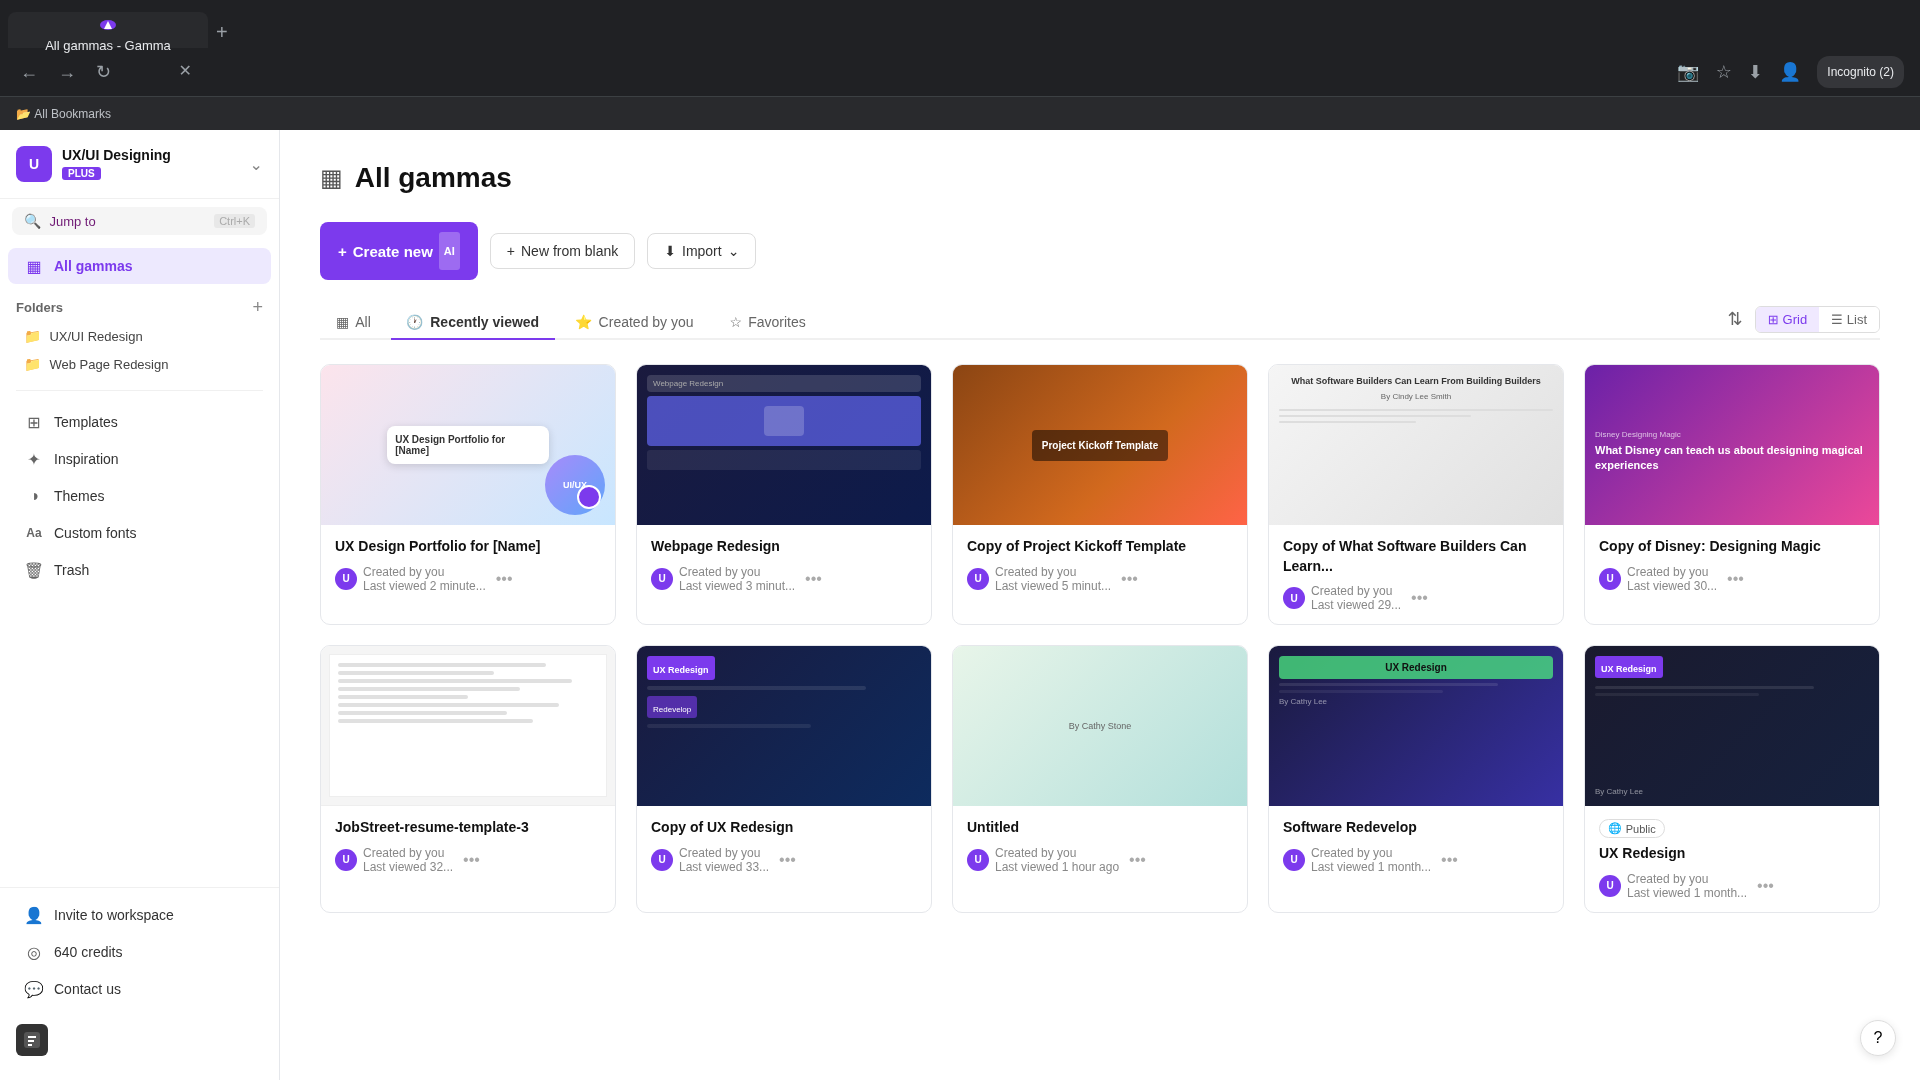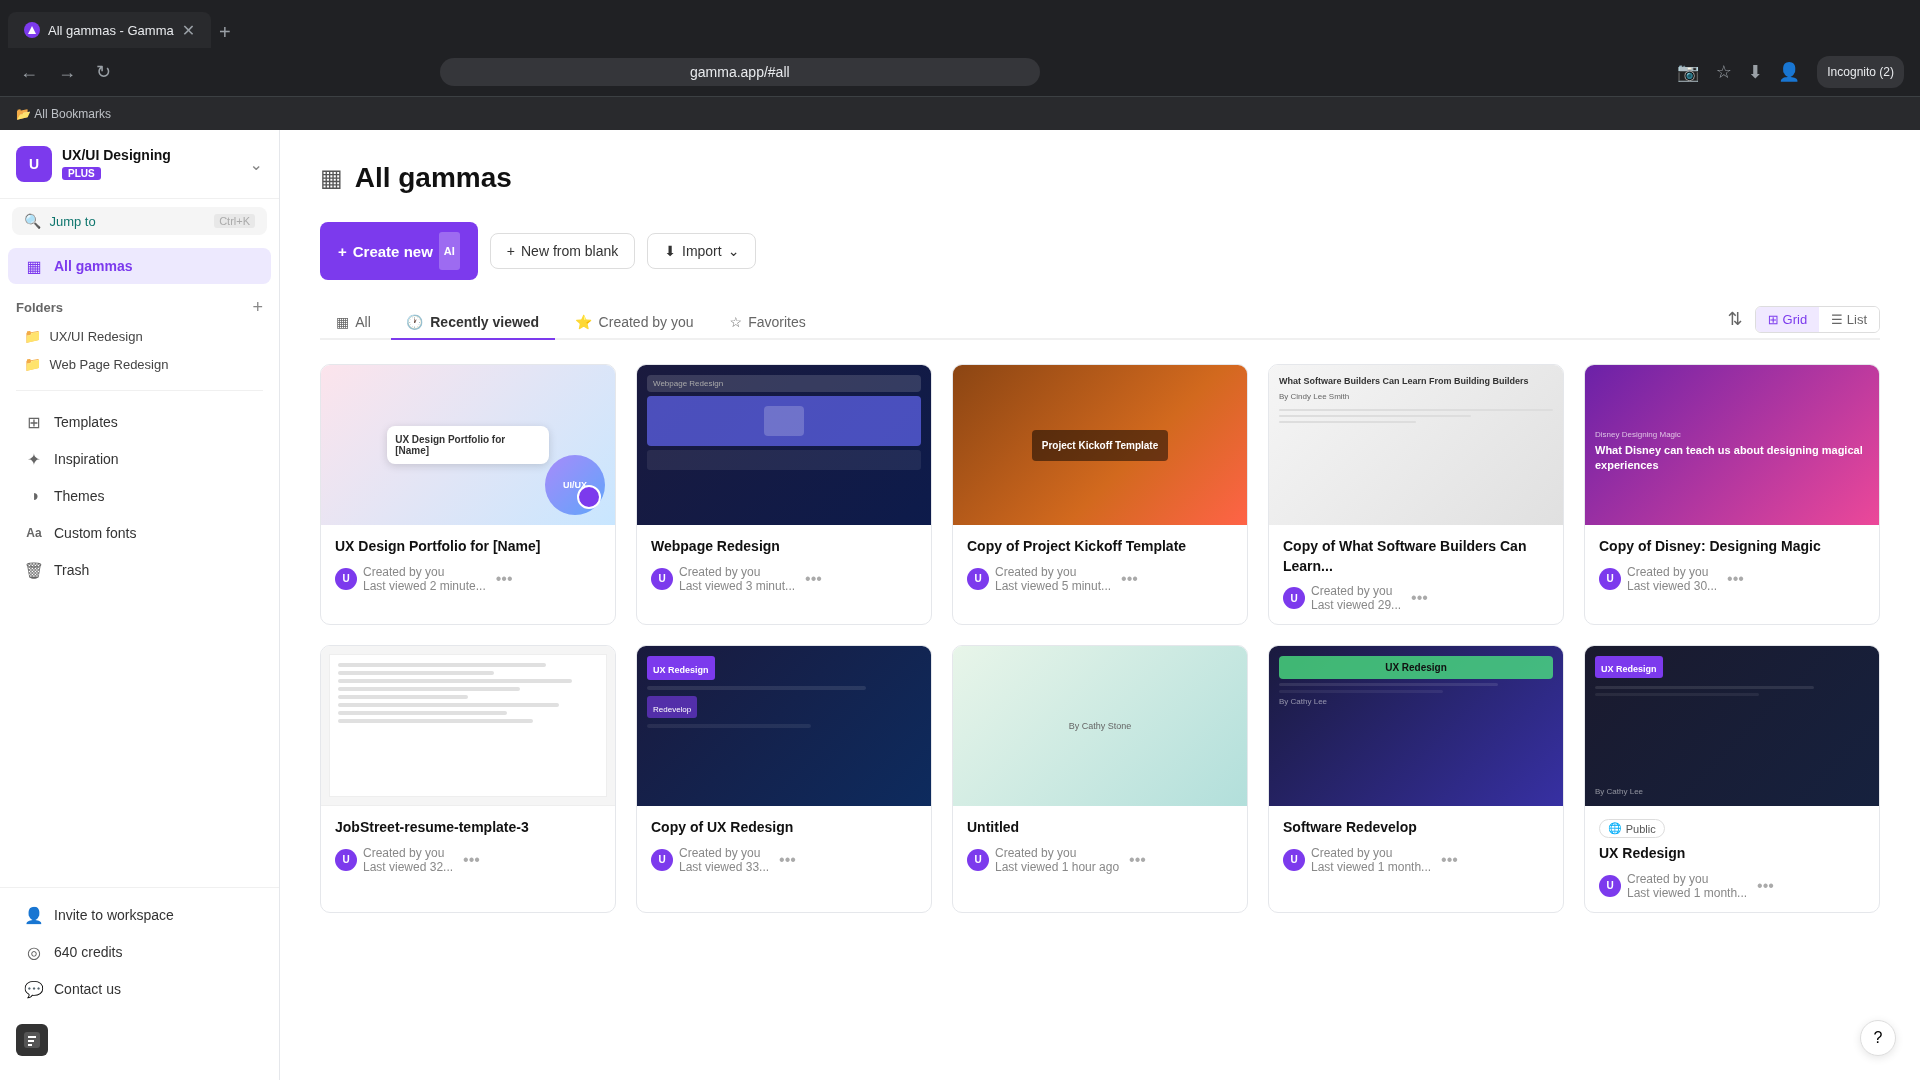--- a/index.html
+++ b/index.html
@@ -1,21 +1,21 @@
 <!DOCTYPE html>
 <html><head>
   <meta charset="utf-8">
   <style>
     * { box-sizing: border-box; margin: 0; padding: 0; }
     body { font-family: -apple-system, BlinkMacSystemFont, 'Segoe UI', sans-serif; background: #f5f5f5; display: flex; flex-direction: column; height: 1080px; width: 1920px; overflow: hidden; }
 
     
     .browser-chrome { background: #202124; height: 130px; flex-shrink: 0; }
     .tab-bar { display: flex; align-items: flex-end; padding: 8px 0 0 8px; height: 48px; }
-    .tab { background: #35363a; border-radius: 8px 8px 0 0; padding: 8px 16px; display: flex; align-items: center; gap: 8px; min-width: 200px; height: 36px; }
+    .tab { background: #35363a; border-radius: 8px 8px 0 0; padding: 8px 16px; display: flex; align-items: center; gap: 8px; min-width: 200px; height: 36px; flex-direction: column; }
     .tab.active { background: #292a2d; }
     .tab-favicon { width: 16px; height: 16px; background: #7c3aed; border-radius: 50%; display: flex; align-items: center; justify-content: center; }
     .tab-title { color: #e8eaed; font-size: 13px; }
     .tab-close { color: #9aa0a6; font-size: 16px; cursor: pointer; margin-left: auto; }
     .tab-new { background: none; border: none; color: #9aa0a6; font-size: 20px; cursor: pointer; padding: 4px 8px; }
     .address-bar { display: flex; align-items: center; padding: 8px 16px; gap: 12px; height: 48px; }
     .nav-btn { color: #9aa0a6; font-size: 18px; cursor: pointer; background: none; border: none; padding: 4px; }
     .address-input { flex: 1; background: #35363a; border-radius: 20px; padding: 6px 16px; color: #e8eaed; font-size: 14px; border: none; max-width: 600px; margin: 0 auto; text-align: center; }
     .browser-actions { display: flex; align-items: center; gap: 16px; margin-left: auto; }
     .browser-action-icon { color: #9aa0a6; font-size: 18px; cursor: pointer; }
@@ -30,21 +30,21 @@
     .workspace-header { padding: 16px; display: flex; align-items: center; gap: 10px; border-bottom: 1px solid #f0f0f0; }
     .workspace-avatar { width: 36px; height: 36px; background: #7c3aed; border-radius: 8px; display: flex; align-items: center; justify-content: center; color: white; font-weight: 700; font-size: 14px; flex-shrink: 0; }
     .workspace-info { flex: 1; }
     .workspace-name { font-size: 14px; font-weight: 600; color: #111; }
     .workspace-badge { background: #7c3aed; color: white; font-size: 10px; padding: 1px 6px; border-radius: 3px; font-weight: 600; }
     .workspace-chevron { color: #888; cursor: pointer; }
 
     .search-bar { padding: 8px 12px; }
     .search-input-wrap { background: #f5f5f5; border-radius: 8px; padding: 6px 12px; display: flex; align-items: center; gap: 8px; }
     .search-icon { color: #888; font-size: 14px; }
-    .search-placeholder { color: #0f766e; font-size: 13px; flex: 1; }
+    .search-placeholder { color: #701a75; font-size: 13px; flex: 1; }
     .search-shortcut { color: #aaa; font-size: 11px; background: #e8e8e8; padding: 1px 5px; border-radius: 3px; }
 
     .sidebar-nav { padding: 4px 0; }
     .sidebar-item { display: flex; align-items: center; gap: 10px; padding: 8px 16px; cursor: pointer; border-radius: 8px; margin: 1px 8px; }
     .sidebar-item.active { background: #ede9fe; }
     .sidebar-item-icon { width: 20px; height: 20px; display: flex; align-items: center; justify-content: center; color: #666; font-size: 16px; flex-shrink: 0; }
     .sidebar-item.active .sidebar-item-icon { color: #7c3aed; }
     .sidebar-item-label { font-size: 14px; color: #333; }
     .sidebar-item.active .sidebar-item-label { color: #7c3aed; font-weight: 600; }
 
@@ -124,21 +124,20 @@
       </div>
       <span class="tab-title">All gammas - Gamma</span>
       <span class="tab-close">✕</span>
     </div>
     <button class="tab-new">+</button>
   </div>
   <div class="address-bar">
     <button class="nav-btn">←</button>
     <button class="nav-btn">→</button>
     <button class="nav-btn">↻</button>
-    <input class="address-input" type="text" value="gamma.app/#all" style="">
     <div class="browser-actions">
       <span class="browser-action-icon">📷</span>
       <span class="browser-action-icon">☆</span>
       <span class="browser-action-icon">⬇</span>
       <span class="browser-action-icon">👤</span>
       <span class="incognito-badge">Incognito (2)</span>
     </div>
   </div>
   <div class="bookmarks-bar">
     <span>📂</span>&nbsp;
@@ -359,21 +358,21 @@
               <div class="card-meta-text">Last viewed 5 minut...</div>
             </div>
             <button class="card-more-btn">•••</button>
           </div>
         </div>
       </div>
 
       <div class="card">
         <div class="card-thumbnail thumb-4">
           <div class="thumb-inner">
-            <div style="padding:10px;width:100%;height:100%;">
+            <div style="padding:10px;width:100%;height:100%;text-align:center;">
               <div style="font-size:9px;font-weight:700;color:#333;line-height:1.4;">What Software Builders Can Learn From Building Builders</div>
               <div style="font-size:8px;color:#666;margin-top:4px;">By Cindy Lee Smith</div>
               <div style="margin-top:8px;height:2px;background:#ddd;border-radius:1px;"></div>
               <div style="margin-top:4px;height:2px;background:#ddd;border-radius:1px;width:70%;"></div>
               <div style="margin-top:4px;height:2px;background:#ddd;border-radius:1px;width:50%;"></div>
             </div>
           </div>
         </div>
         <div class="card-body">
           <div class="card-title">Copy of What Software Builders Can Learn...</div>

